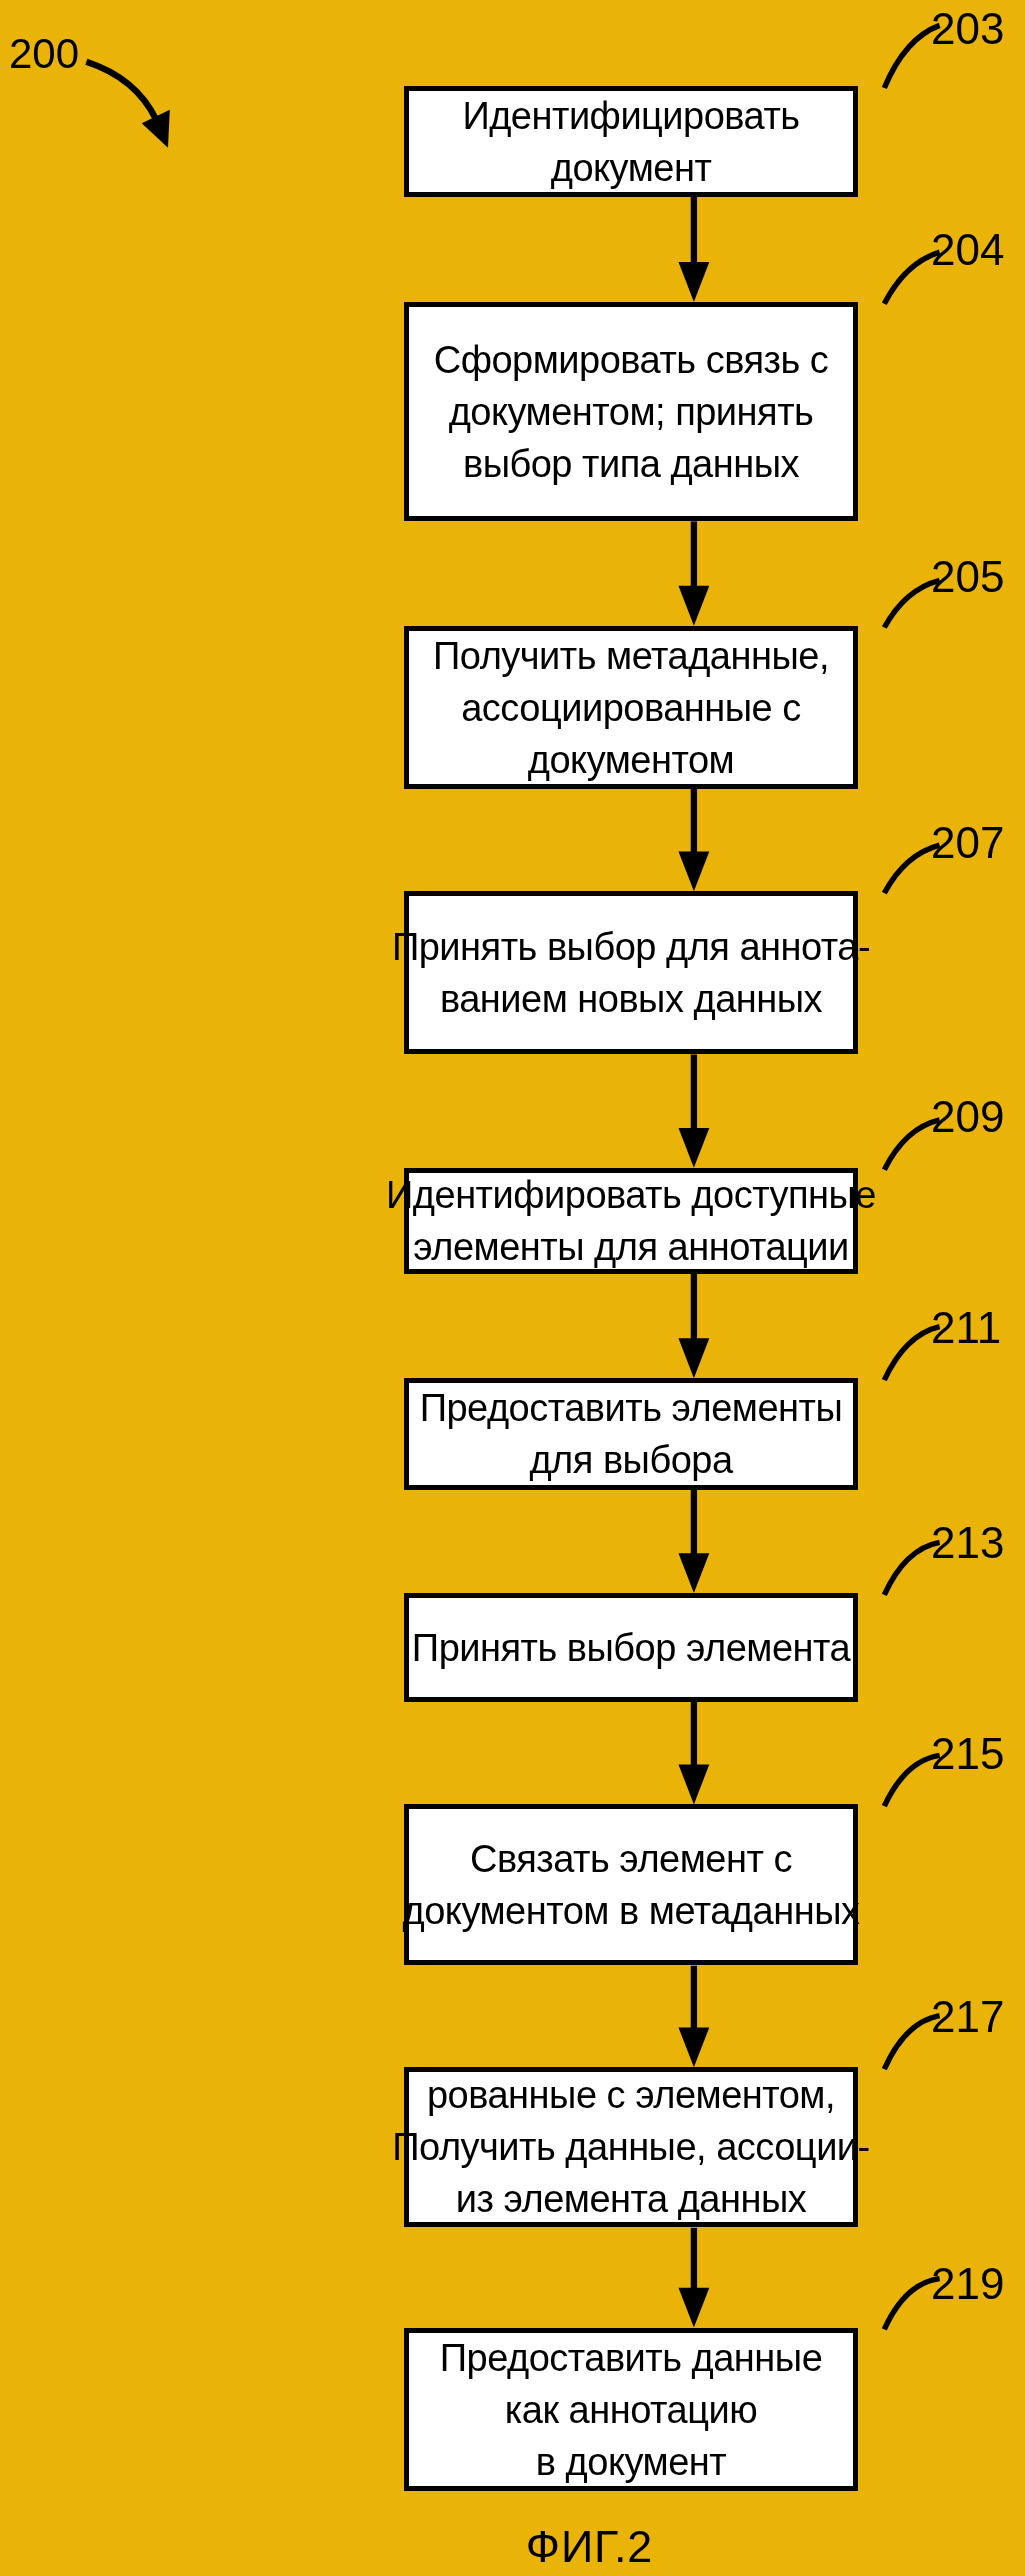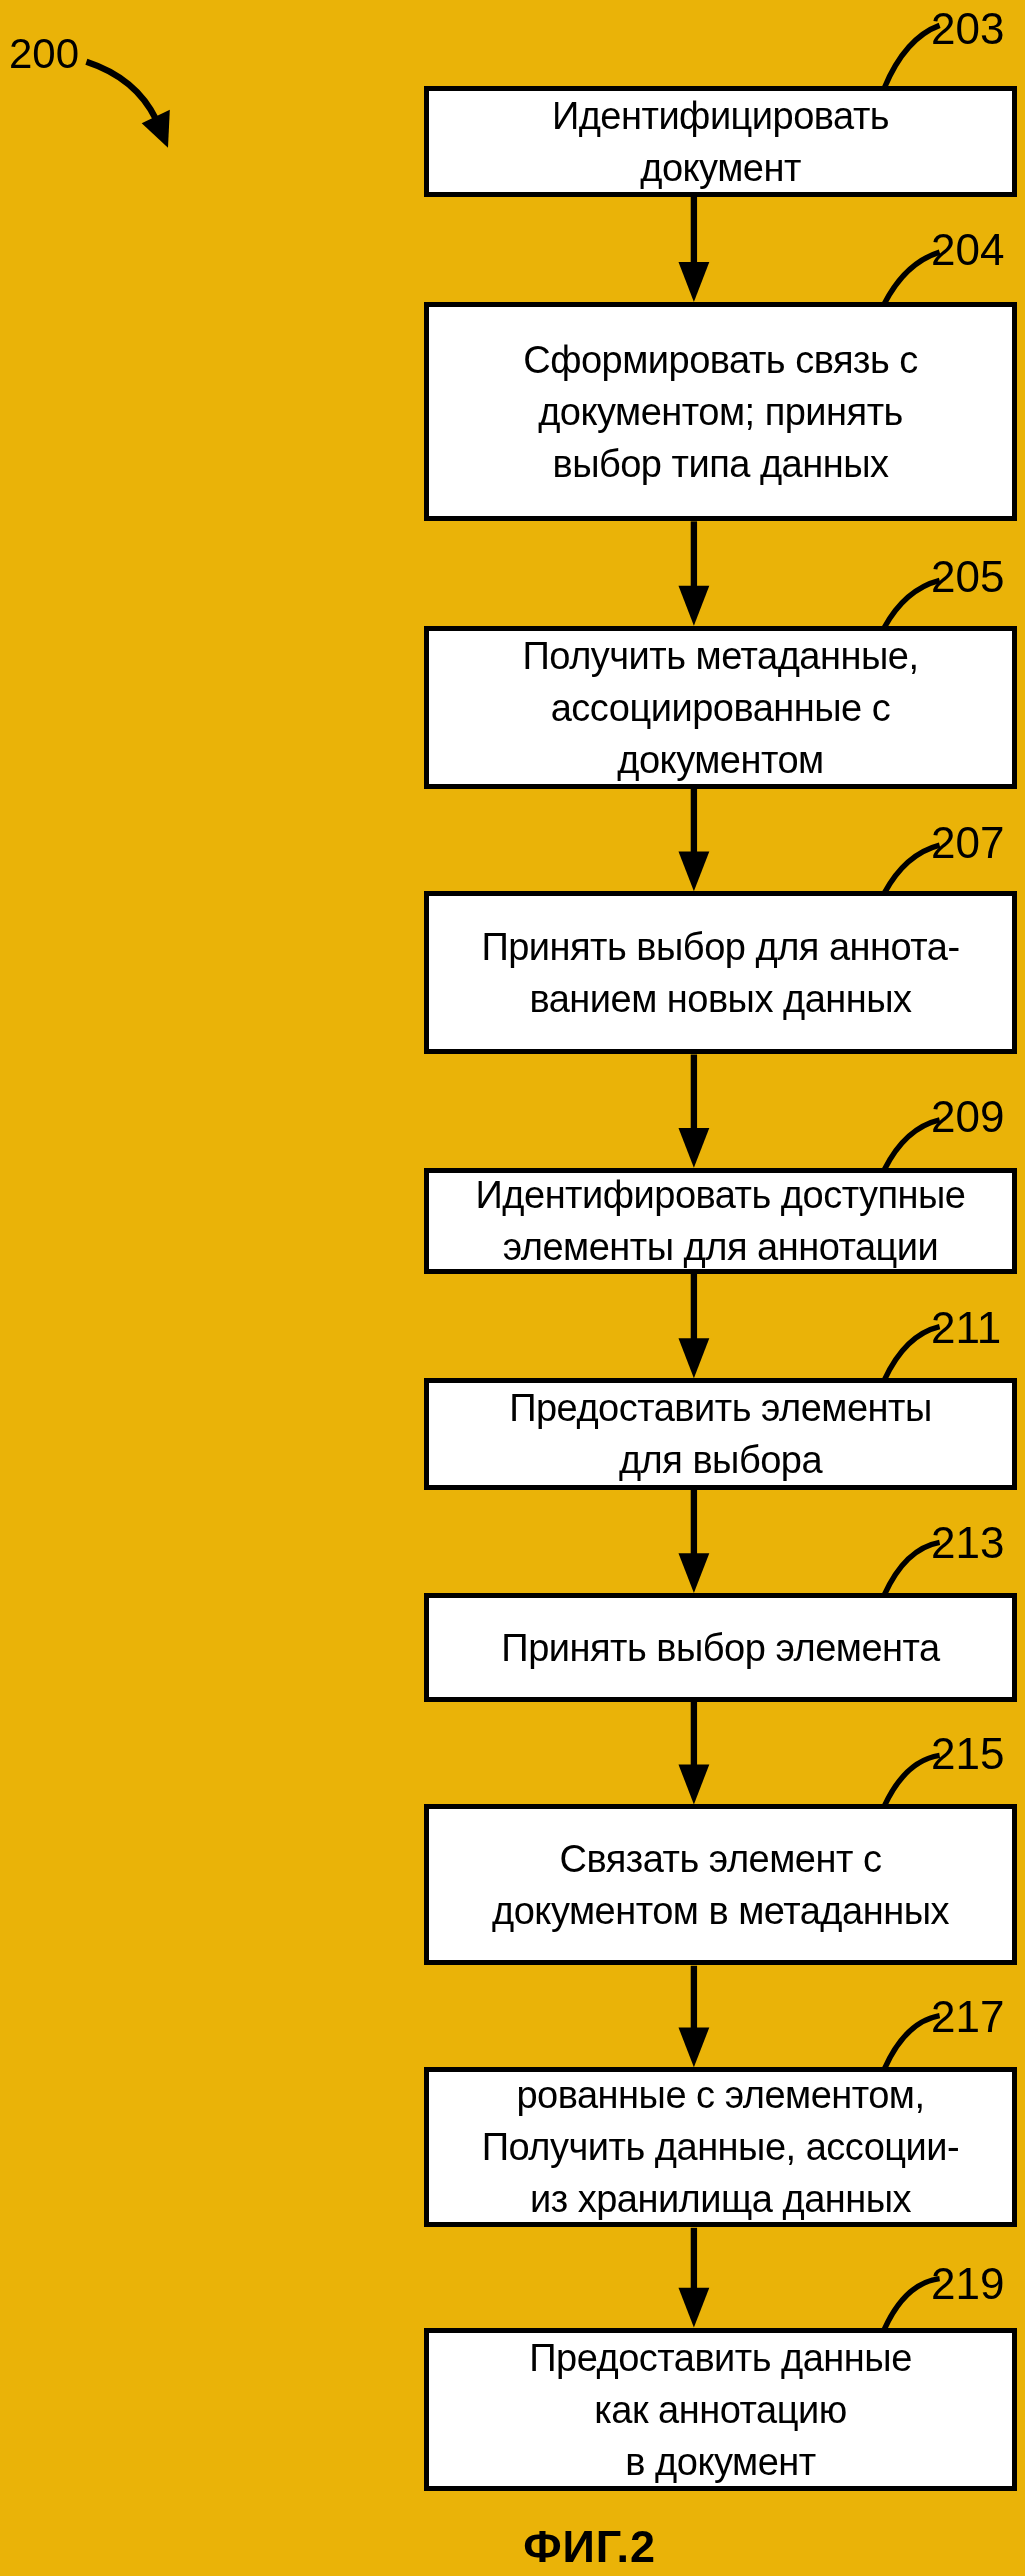--- a/index.html
+++ b/index.html
@@ -12,22 +12,22 @@
     color:#000000;
     overflow:hidden;
   }
   .overlay{
     position:absolute;
     left:0;top:0;
     width:1026px;height:2576px;
   }
   .box{
     position:absolute;
-    left:424px;
-    width:593px;
+    left:404px;
+    width:454px;
     box-sizing:border-box;
     border:5.4px solid #000000;
     background:#ffffff;
     display:flex;
     flex-direction:column;
     justify-content:center;
     align-items:center;
     text-align:center;
   }
   .box .line{
@@ -52,21 +52,20 @@
   }
   .caption{
     position:absolute;
     left:508px;
     top:2523px;
     width:163px;
     text-align:center;
     font-size:45px;
     line-height:47px;
     letter-spacing:0.9px;
-    font-weight:bold;
   }
   .stroke{stroke:#000000;stroke-width:6;fill:none;}
   .shaft{stroke:#000000;stroke-width:7;fill:none;}
   .head{fill:#000000;stroke:none;}
 </style>
 </head>
 <body>
 
 <div class="canvas">
 
@@ -165,21 +164,21 @@
   </div>
 
   <div class="box" style="top:1804px;height:161px">
     <div class="line">Связать элемент с</div>
     <div class="line">документом в метаданных</div>
   </div>
 
   <div class="box" style="top:2067px;height:160px">
     <div class="line">рованные с элементом,</div>
     <div class="line">Получить данные, ассоции-</div>
-    <div class="line">из хранилища данных</div>
+    <div class="line">из элемента данных</div>
   </div>
 
   <div class="box" style="top:2328px;height:163px">
     <div class="line">Предоставить данные</div>
     <div class="line">как аннотацию</div>
     <div class="line">в документ</div>
   </div>
 
   <div class="num" style="top:7.3px">203</div>
   <div class="num" style="top:228px">204</div>

